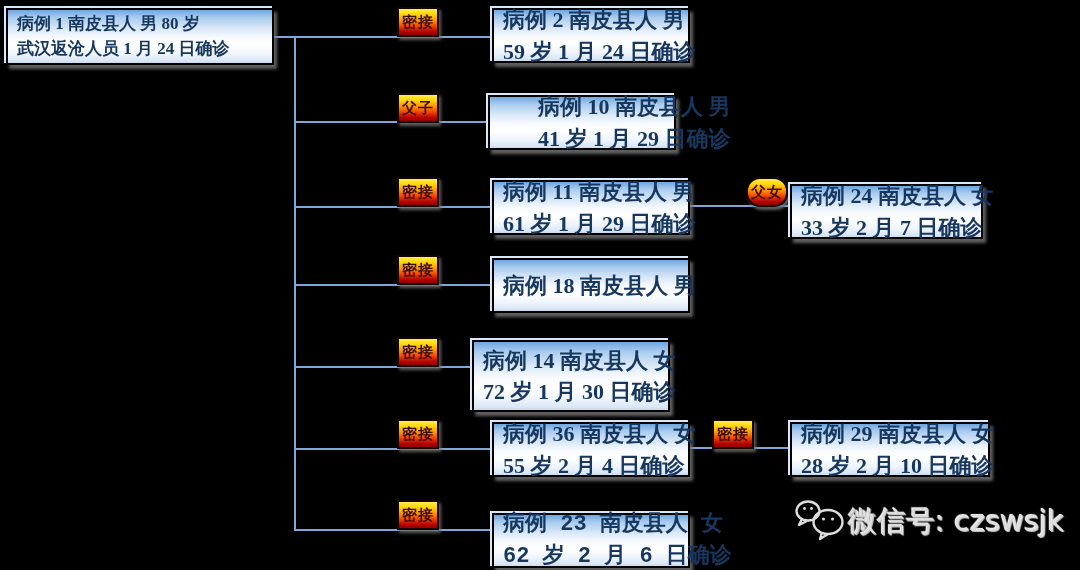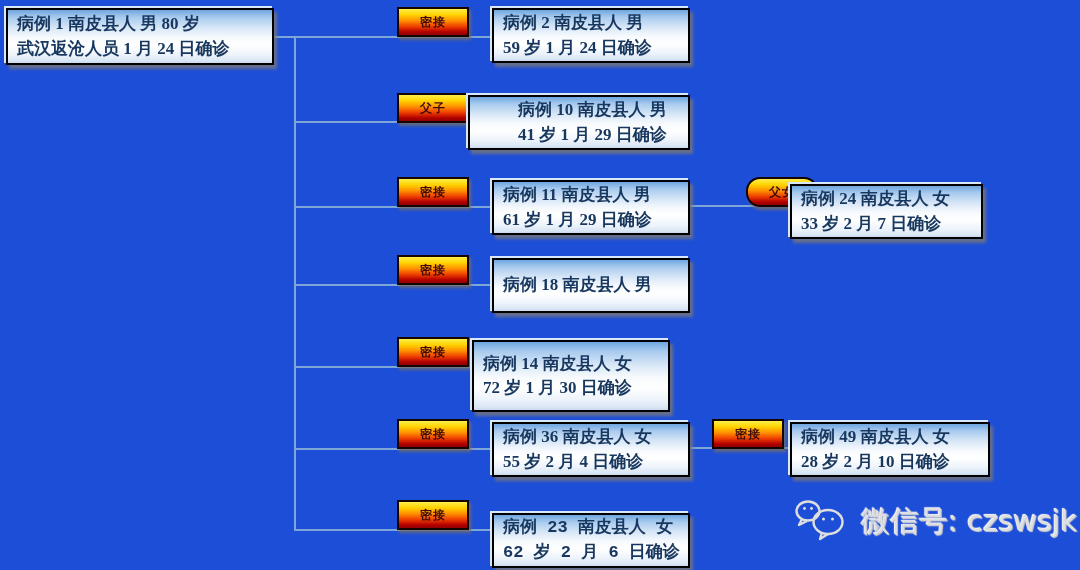--- a/index.html
+++ b/index.html
@@ -3,58 +3,58 @@
 <meta charset="utf-8">
 <style>
   :root{
     --connector:#7ea6d8;
     --box-text:#17375e;
     --label-text:#3f0b06;
     --watermark:#dfdfdf;
   }
   html,body{margin:0;padding:0;background:#fff;}
   #stage{
-    position:relative;width:1080px;height:570px;background:#1d4ed8;overflow:hidden;
+    position:relative;width:1080px;height:570px;background:#000000;overflow:hidden;
     font-family:"Liberation Serif","DejaVu Serif",serif;
   }
   .h-line,.v-line{position:absolute;background:var(--connector);}
   .h-line{height:2px;}
   .v-line{width:2px;}
   .case-box{
     position:absolute;
     border:2px solid #000;
     background:linear-gradient(180deg,#6ea6e0 0%,#a9cbee 14%,#d8e7f7 34%,#f7fafd 52%,#ffffff 66%,#eef4fb 84%,#d9e6f4 96%,#c9d9ec 100%);
     box-shadow:-2px -2px 0 #d9e8f8, 3px 4px 3px rgba(120,120,120,.8);
     box-sizing:border-box;
     display:flex;flex-direction:column;justify-content:center;
     padding:2px 6px 2px 9px;
   }
   .case-line{
     color:var(--box-text);
     font-weight:bold;
-    font-size:17px;
+    font-size:22px;
     line-height:1.42;
     white-space:nowrap;
   }
   .case-box.root .case-line{font-size:17px;}
   .rel-label{
     position:absolute;
-    width:72px;height:30px;
+    width:42px;height:30px;
     box-sizing:border-box;
     border:2px solid #140500;
     background:linear-gradient(180deg,#ffee4d 0%,#ffd400 22%,#ff9000 45%,#ee3c00 68%,#b30000 88%,#8f0000 100%);
     box-shadow:2px 3px 3px rgba(110,110,110,.85);
     color:var(--label-text);
-    font-weight:bold;font-size:12px;
+    font-weight:bold;font-size:15px;
     display:flex;align-items:center;justify-content:center;
     letter-spacing:1px;
   }
   .watermark{
     position:absolute;left:794px;top:498px;
-    display:flex;align-items:center;gap:13px;
+    display:flex;align-items:center;gap:0;
     color:var(--watermark);
     font-family:"DejaVu Sans","Liberation Sans",sans-serif;
     font-size:29px;
     text-shadow:1px 1px 1px #cccccc,-1px -1px 1px #ffffff;
     white-space:nowrap;
   }
   .wechat-icon{width:54px;height:48px;}
 </style>
 </head>
 <body>
@@ -82,21 +82,21 @@
   <div class="rel-label" style="left:397px;top:177px;">密接</div>
   <div class="rel-label" style="left:397px;top:255px;">密接</div>
   <div class="rel-label" style="left:397px;top:337px;">密接</div>
   <div class="rel-label" style="left:397px;top:419px;">密接</div>
   <div class="rel-label" style="left:397px;top:500px;">密接</div>
 
   <div class="case-box" style="left:492px;top:8px;width:198px;height:55px;">
     <span class="case-line">病例 2 南皮县人  男</span>
     <span class="case-line">59 岁 1 月 24 日确诊</span>
   </div>
-  <div class="case-box" style="left:468px;top:95px;width:222px;height:55px;padding-left:48px;">
+  <div class="case-box" style="left:488px;top:95px;width:188px;height:55px;padding-left:48px;">
     <span class="case-line">病例 10 南皮县人  男</span>
     <span class="case-line">41 岁 1 月 29 日确诊</span>
   </div>
   <div class="case-box" style="left:492px;top:180px;width:198px;height:55px;">
     <span class="case-line">病例 11 南皮县人  男</span>
     <span class="case-line">61 岁 1 月 29 日确诊</span>
   </div>
   <div class="case-box" style="left:492px;top:258px;width:198px;height:55px;">
     <span class="case-line">病例 18 南皮县人  男</span>
   </div>
@@ -114,21 +114,21 @@
   </div>
 
   <div class="rel-label" style="left:746px;top:177px;border-radius:14px;">父女</div>
   <div class="case-box" style="left:790px;top:184px;width:193px;height:55px;">
     <span class="case-line">病例 24 南皮县人  女</span>
     <span class="case-line">33 岁 2 月 7 日确诊</span>
   </div>
 
   <div class="rel-label" style="left:712px;top:419px;">密接</div>
   <div class="case-box" style="left:790px;top:422px;width:200px;height:55px;">
-    <span class="case-line">病例 49 南皮县人  女</span>
+    <span class="case-line">病例 29 南皮县人  女</span>
     <span class="case-line">28 岁 2 月 10 日确诊</span>
   </div>
 
   <div class="watermark">
     <svg class="wechat-icon" viewBox="0 0 54 48" fill="none" xmlns="http://www.w3.org/2000/svg">
       <ellipse cx="14" cy="13" rx="11.5" ry="9.5" stroke="#dedede" stroke-width="2.4"></ellipse>
       <path d="M8 21 L5 27 L13 23" stroke="#dedede" stroke-width="2.4" fill="none" stroke-linejoin="round"></path>
       <circle cx="10.5" cy="10.5" r="1.4" fill="#dedede"></circle>
       <circle cx="17.5" cy="10.5" r="1.4" fill="#dedede"></circle>
       <ellipse cx="34" cy="24" rx="14.5" ry="12" stroke="#dedede" stroke-width="2.4"></ellipse>

